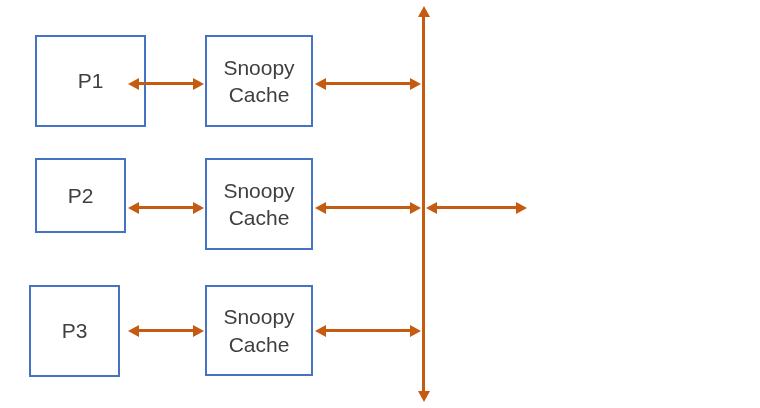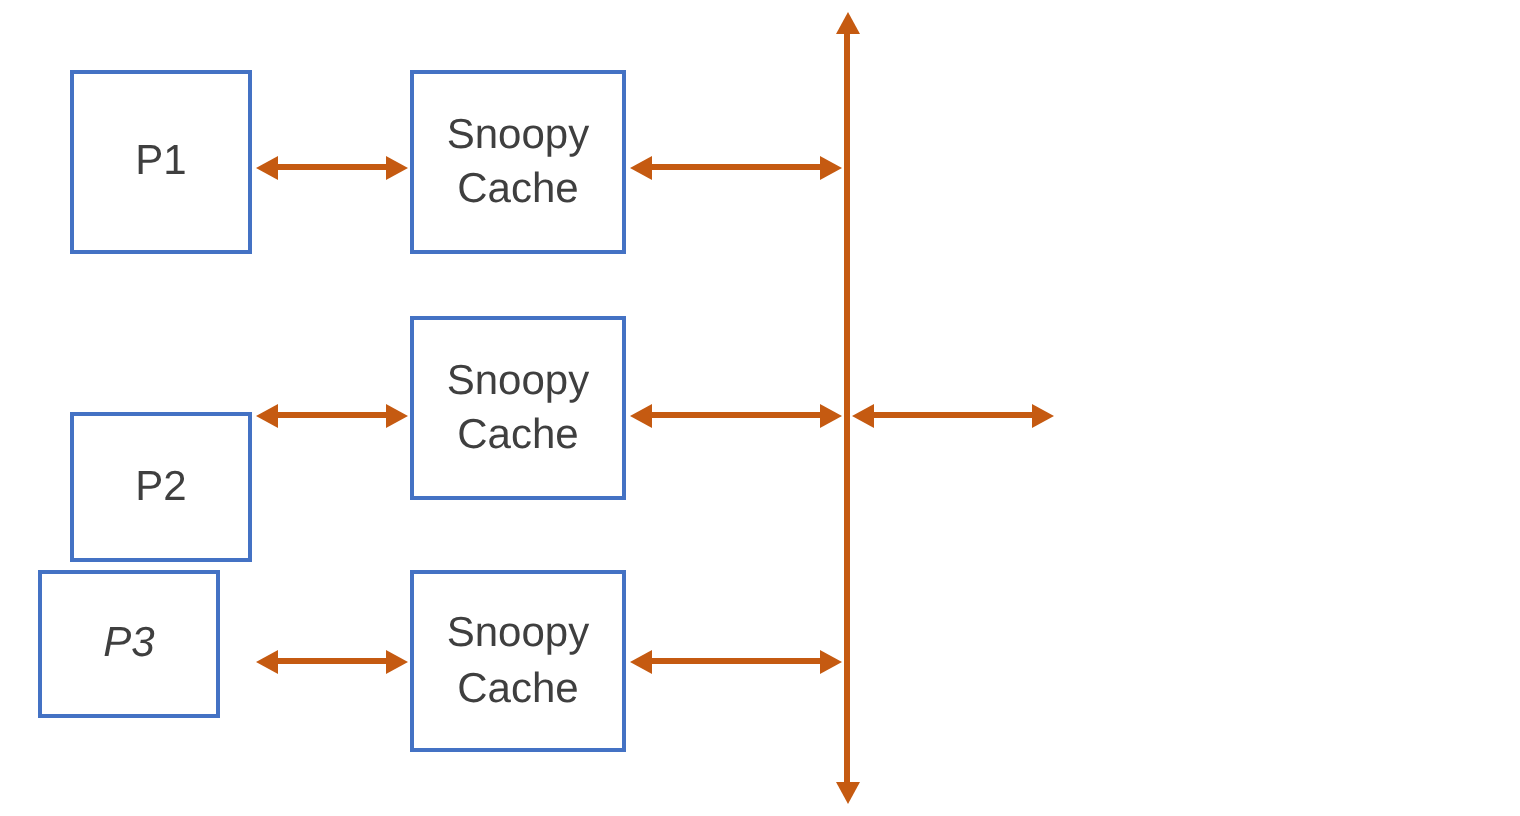--- a/index.html
+++ b/index.html
@@ -25,23 +25,23 @@
     display: flex;
     align-items: center;
     justify-content: center;
     text-align: center;
     color: var(--text);
     font-size: 21px;
     line-height: 1.3;
   }
   .box-label { white-space: pre-line; }
 
-  #p1     { left: 35px;  top: 35px;  width: 91px;  height: 92px; }
-  #p2     { left: 35px;  top: 158px; width: 91px;  height: 75px; margin-top: 48px; }
-  #p3     { left: 19px;  top: 285px; width: 91px;  height: 74px; font-style: italic; }
+  #p1     { left: 35px;  top: 35px;  width: 111px;  height: 92px; }
+  #p2     { left: 35px;  top: 158px; width: 91px;  height: 75px; }
+  #p3     { left: 29px;  top: 285px; width: 91px;  height: 92px; }
   #cache1 { left: 205px; top: 35px;  width: 108px; height: 92px; }
   #cache2 { left: 205px; top: 158px; width: 108px; height: 92px; }
   #cache3 { left: 205px; top: 285px; width: 108px; height: 91px; }
   #memory { left: 528px; top: 125px; width: 221px; height: 158px; }
 
   
   .h-arrow {
     position: absolute;
     height: 3px;
     background: var(--arrow);

